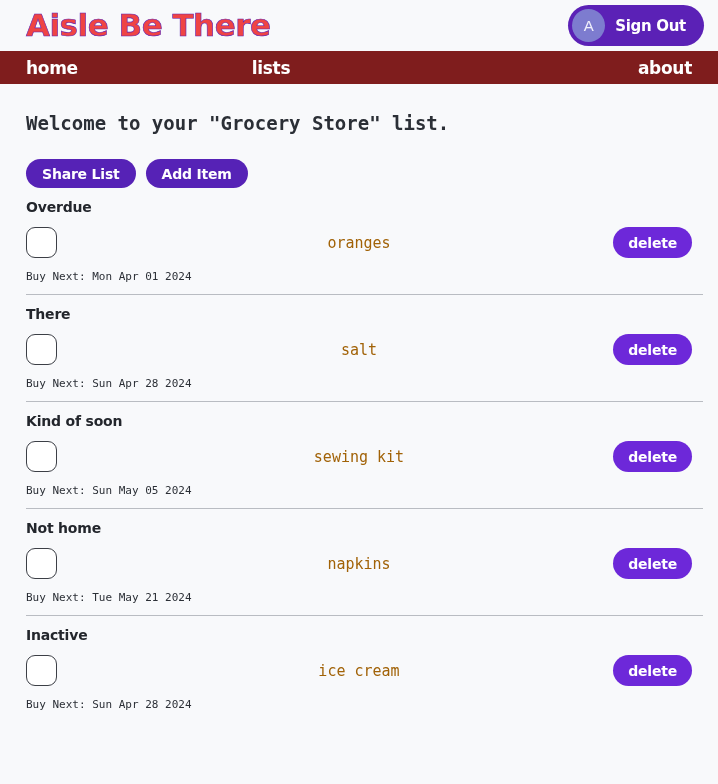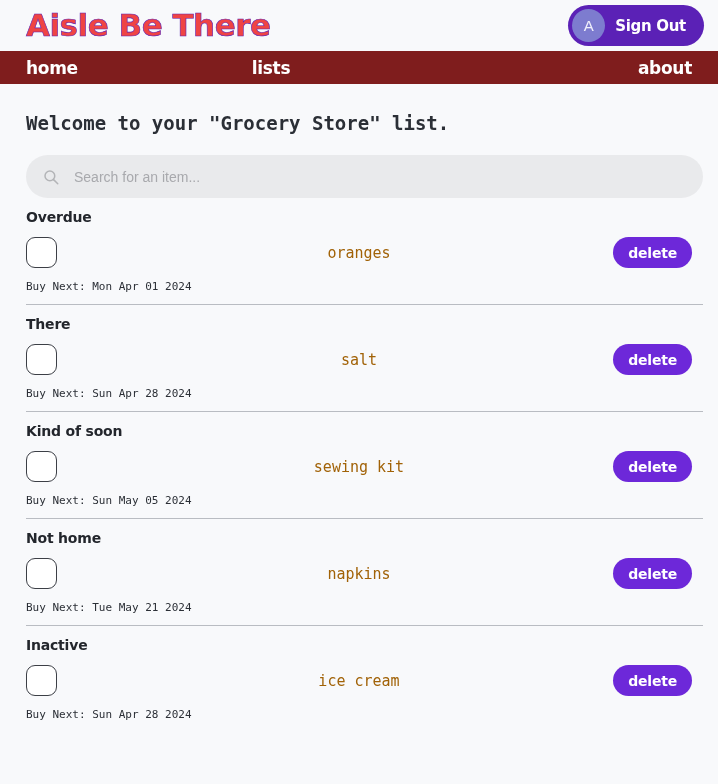--- a/index.html
+++ b/index.html
@@ -236,28 +236,25 @@
 <nav class="navbar">
   <a class="nav-link">home</a>
   <a class="nav-link center">lists</a>
   <a class="nav-link right">about</a>
 </nav>
 
 <div class="main">
 
   <h1 class="welcome">Welcome to your "Grocery Store" list.</h1>
 
-
-  <div class="search-wrap">
-    <svg class="search-icon" viewBox="0 0 24 24" fill="none" stroke="#6a6c70" stroke-width="2">
-      <circle cx="10.5" cy="10.5" r="6.5"></circle>
-      <line x1="15.5" y1="15.5" x2="21" y2="21" stroke-linecap="round"></line>
-    </svg>
-    <input class="search-input" type="text" placeholder="Search for an item..." style="">
+  <div class="btn-row">
+    <button class="pill-btn">Share List</button>
+    <button class="pill-btn">Add Item</button>
   </div>
+
 
   <div id="groups">
       <section class="group">
         <div class="group-label">Overdue</div>
         <div class="item-row">
           <div class="checkbox"></div>
           <div class="item-name">oranges</div>
           <button class="delete-btn">delete</button>
         </div>
         <div class="buy-next">Buy Next: Mon Apr 01 2024</div>

